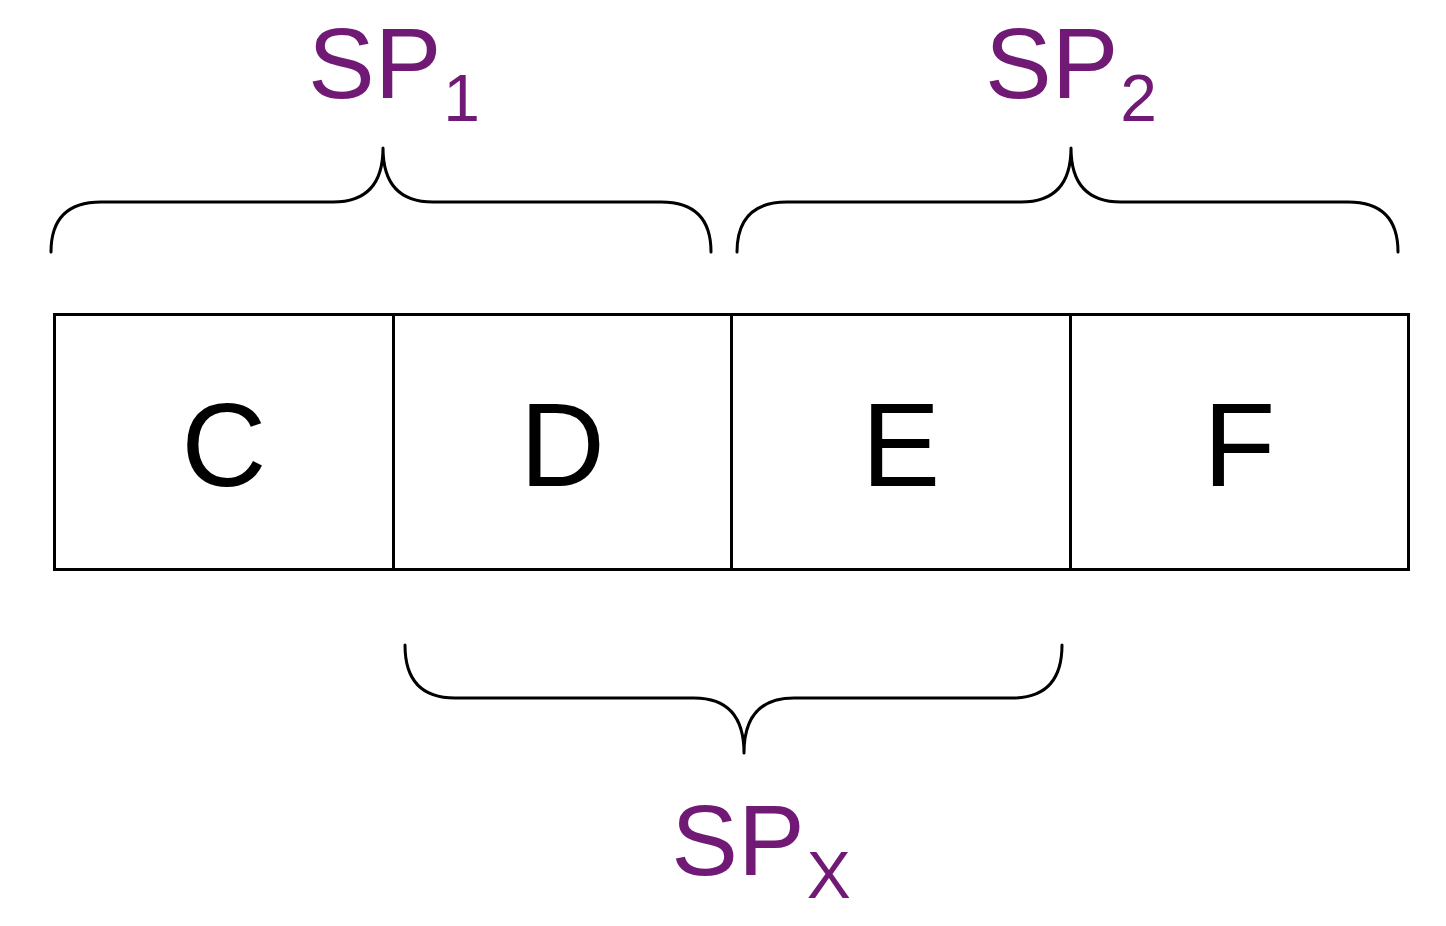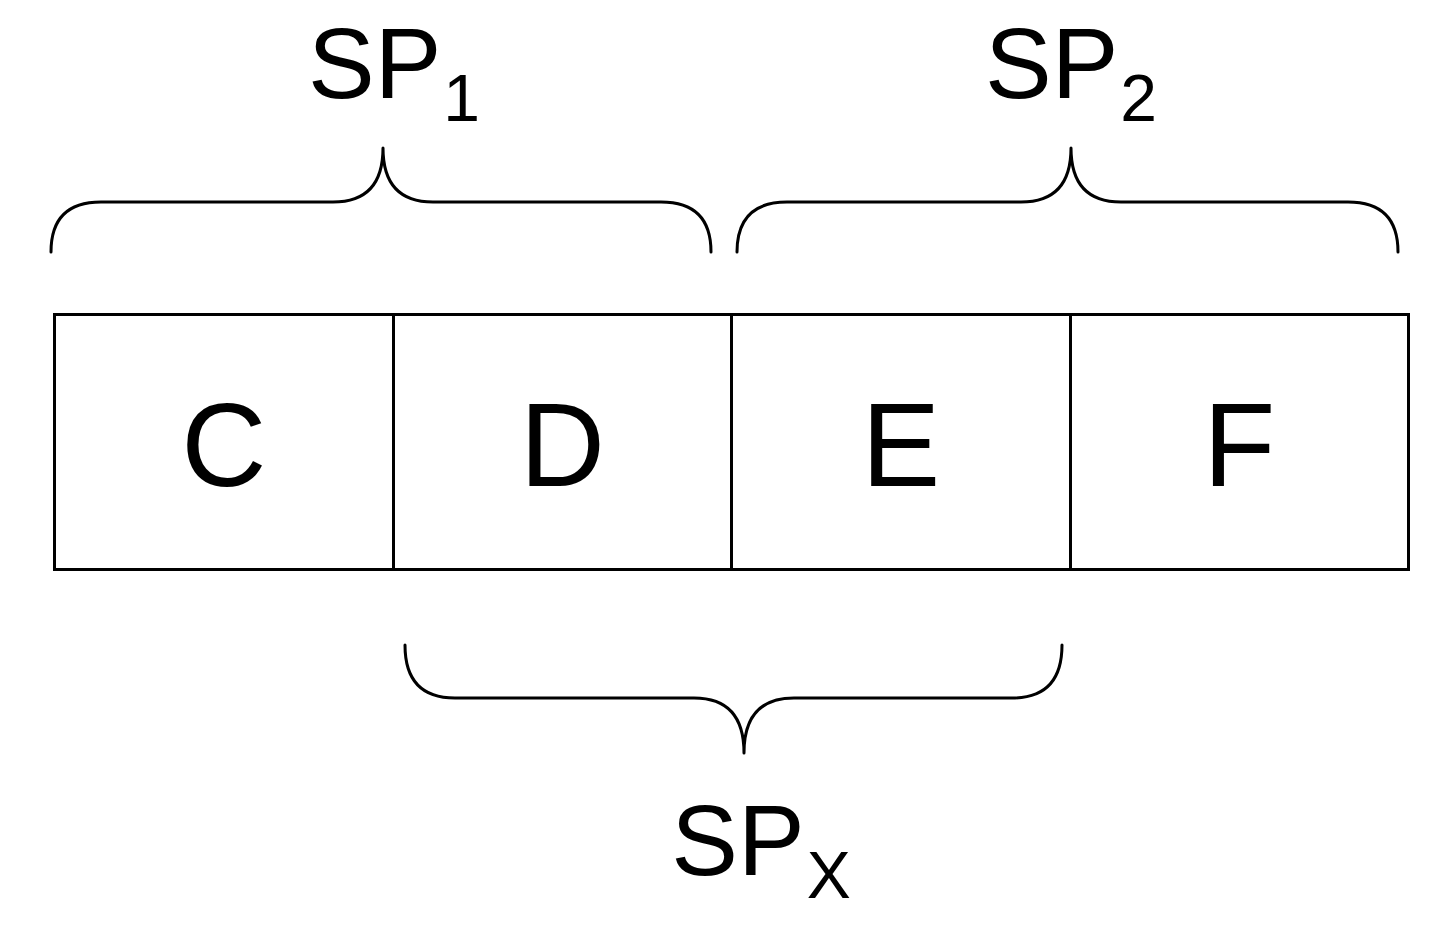--- a/index.html
+++ b/index.html
@@ -27,21 +27,21 @@
     stroke: #000000;
     stroke-width: 3;
     stroke-linecap: round;
     stroke-linejoin: round;
   }
   .sp-label {
     position: absolute;
     transform: translateX(-50%);
     font-size: 100px;
     line-height: 100px;
-    color: #000000;
+    color: #701a75;
     white-space: nowrap;
   }
   .sp-label .sub {
     display: inline-block;
     font-size: 66px;
     line-height: 66px;
     position: relative;
     top: 23px;
     left: 2px;
   }

